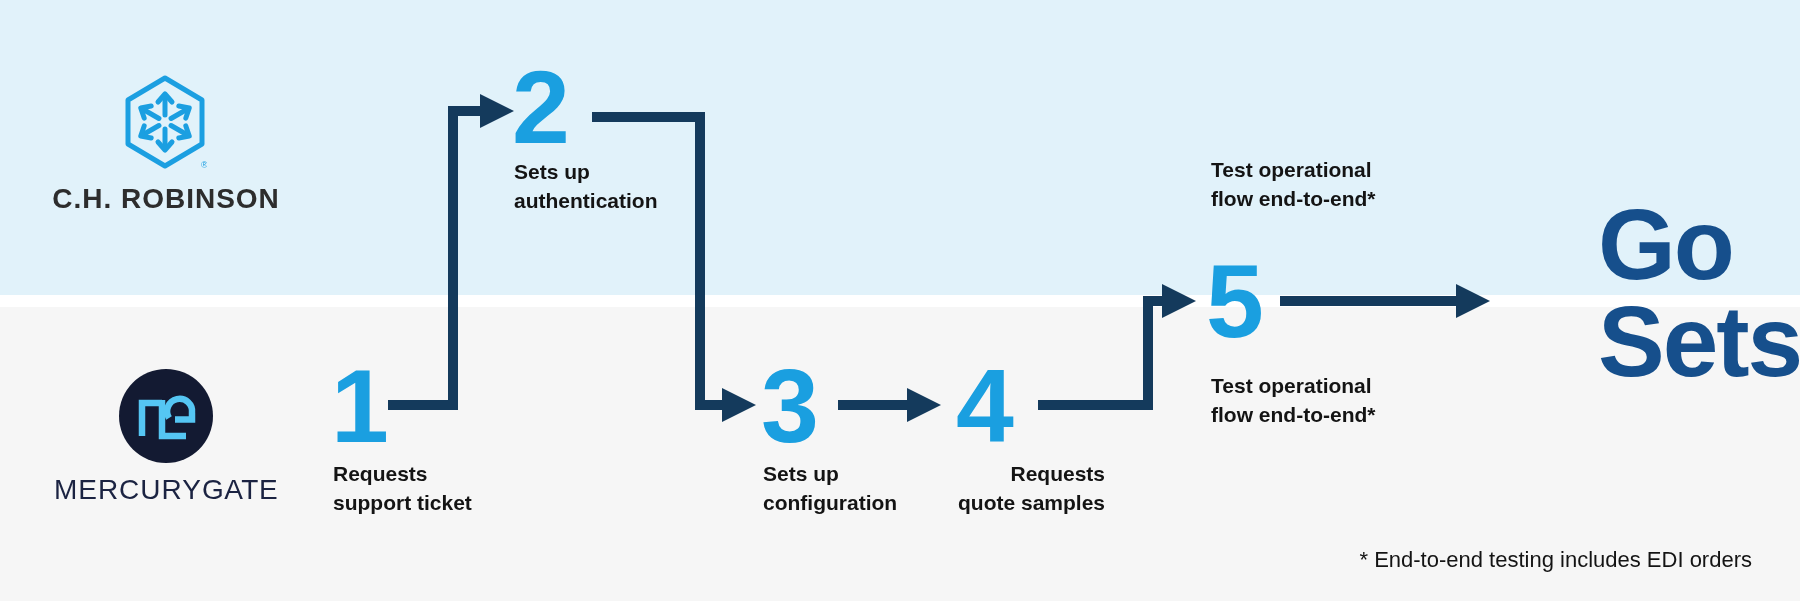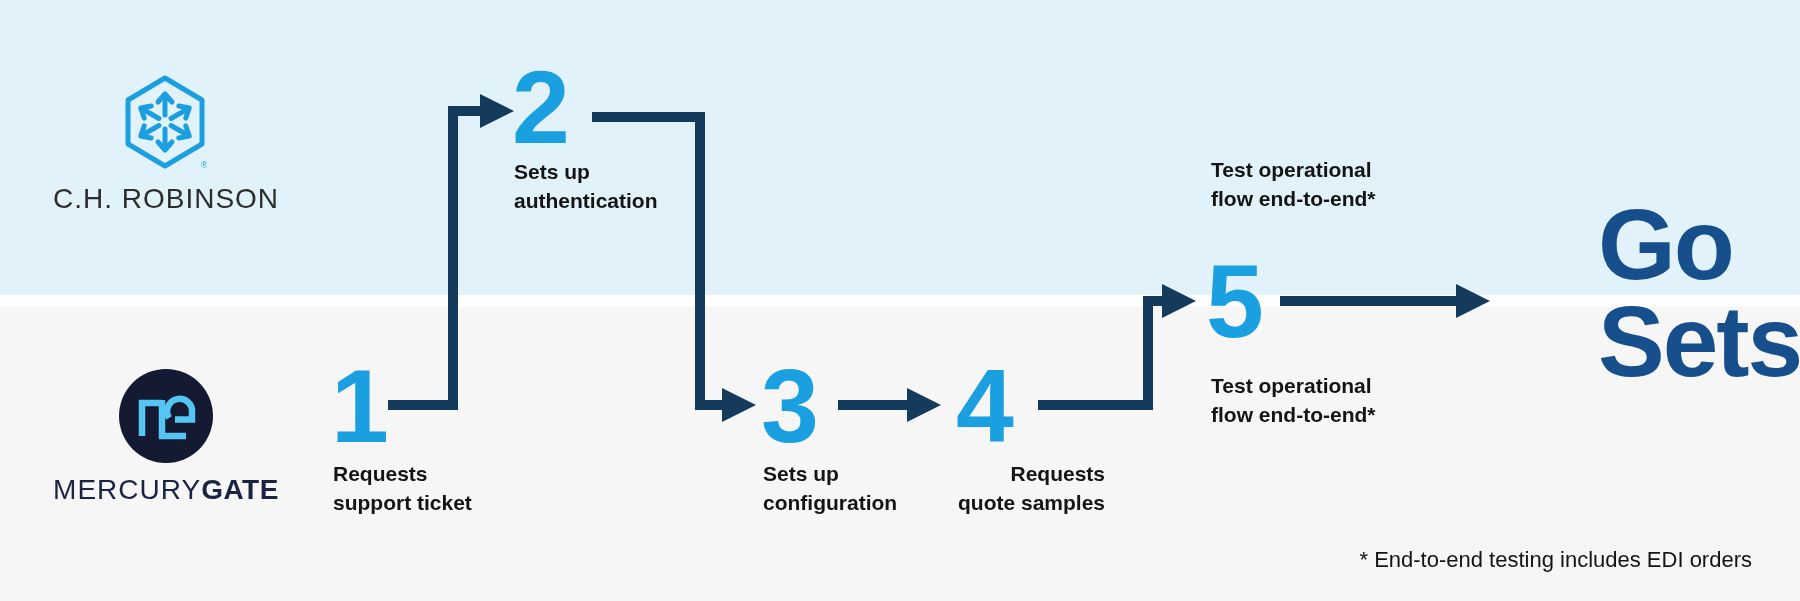--- a/index.html
+++ b/index.html
@@ -18,29 +18,29 @@
     color:var(--step-number); letter-spacing:-2px;
   }
   .lbl {
     position:absolute; font-size:21px; font-weight:bold; line-height:29px;
     color:var(--label-text); white-space:nowrap;
   }
   .lbl span { display:block; }
 
   .chr-wordmark {
     position:absolute; left:40px; top:183px; width:252px; text-align:center;
-    font-size:28px; font-weight:normal; letter-spacing:1px; color:var(--chr-text);
+    font-size:28px; font-weight:bold; letter-spacing:1px; color:var(--chr-text);
     white-space:nowrap;
   }
   .mg-wordmark {
     position:absolute; left:40px; top:474px; width:252px; text-align:center;
     font-size:28px; color:var(--mg-text); white-space:nowrap;
   }
   .mg-wordmark .light { font-weight:400; letter-spacing:1px;margin-top:7px; }
-  .mg-wordmark .bold  { font-weight:700; letter-spacing:0.5px; }
+  .mg-wordmark .bold  { font-weight:400; letter-spacing:0.5px; }
 
   .go-live {
     position:absolute; left:1598px; top:196px;
     font-size:100px; font-weight:bold; line-height:97px; letter-spacing:-2px;
     color:var(--go-live);
   }
   .go-live span { display:block; }
 
   .footnote {
     position:absolute; right:48px; top:547px;

